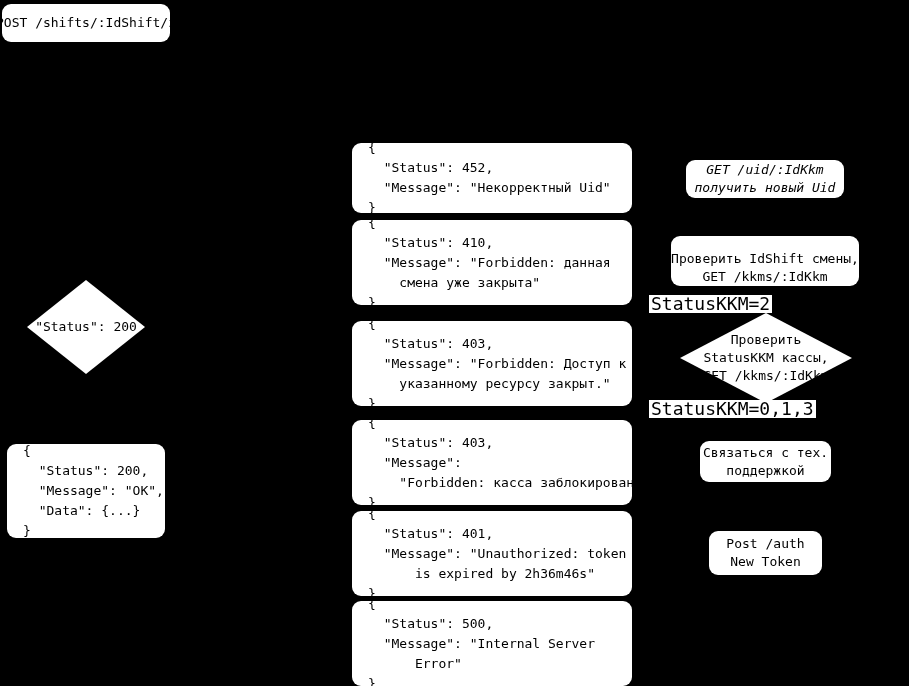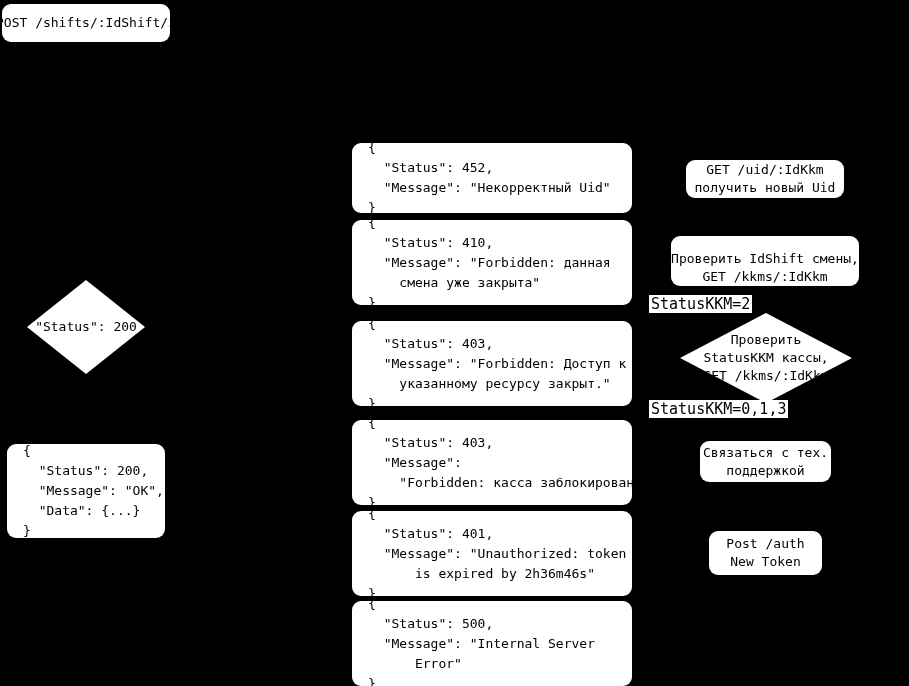--- a/index.html
+++ b/index.html
@@ -67,21 +67,21 @@
     font-size: 13px;
     line-height: 18px;
     color: #000000;
     z-index: 2;
     font-family: "DejaVu Sans Mono", "Liberation Mono", monospace;
   }
   .edgelabel {
     position: absolute;
     background: #ffffff;
     color: #000000;
-    font-size: 15px;
+    font-size: 18px;
     line-height: 16px;
     white-space: pre;
     padding: 1px 2px;
     font-family: "DejaVu Sans Mono", "Liberation Mono", monospace;
   }
   .sansbox .txt {
     font-family: "DejaVu Sans", "Liberation Sans", sans-serif;
     font-size: 14px;
     line-height: 19px;
   }
@@ -148,21 +148,21 @@
   </div>
 
   <div class="node jsonbox" style="left:352px; top:601px; width:280px; height:85px;">
     <span class="txt">{
   "Status": 500,
   "Message": "Internal Server
       Error"
 }</span>
   </div>
 
-  <div class="node rbox" style="left:686px; top:160px; width:158px; height:38px;">
+  <div class="node rbox" style="left:686px; top:160px; width:158px; height:38px;font-style:italic;">
     <span class="txt">GET /uid/:IdKkm
 получить новый Uid</span>
   </div>
 
   <div class="node rbox" style="left:671px; top:236px; width:188px; height:50px;align-items:flex-end;">
     <span class="txt">Проверить IdShift смены,
 GET /kkms/:IdKkm</span>
   </div>
 
   <div class="edgelabel" style="left:649px; top:295px;">StatusKKM=2</div>

